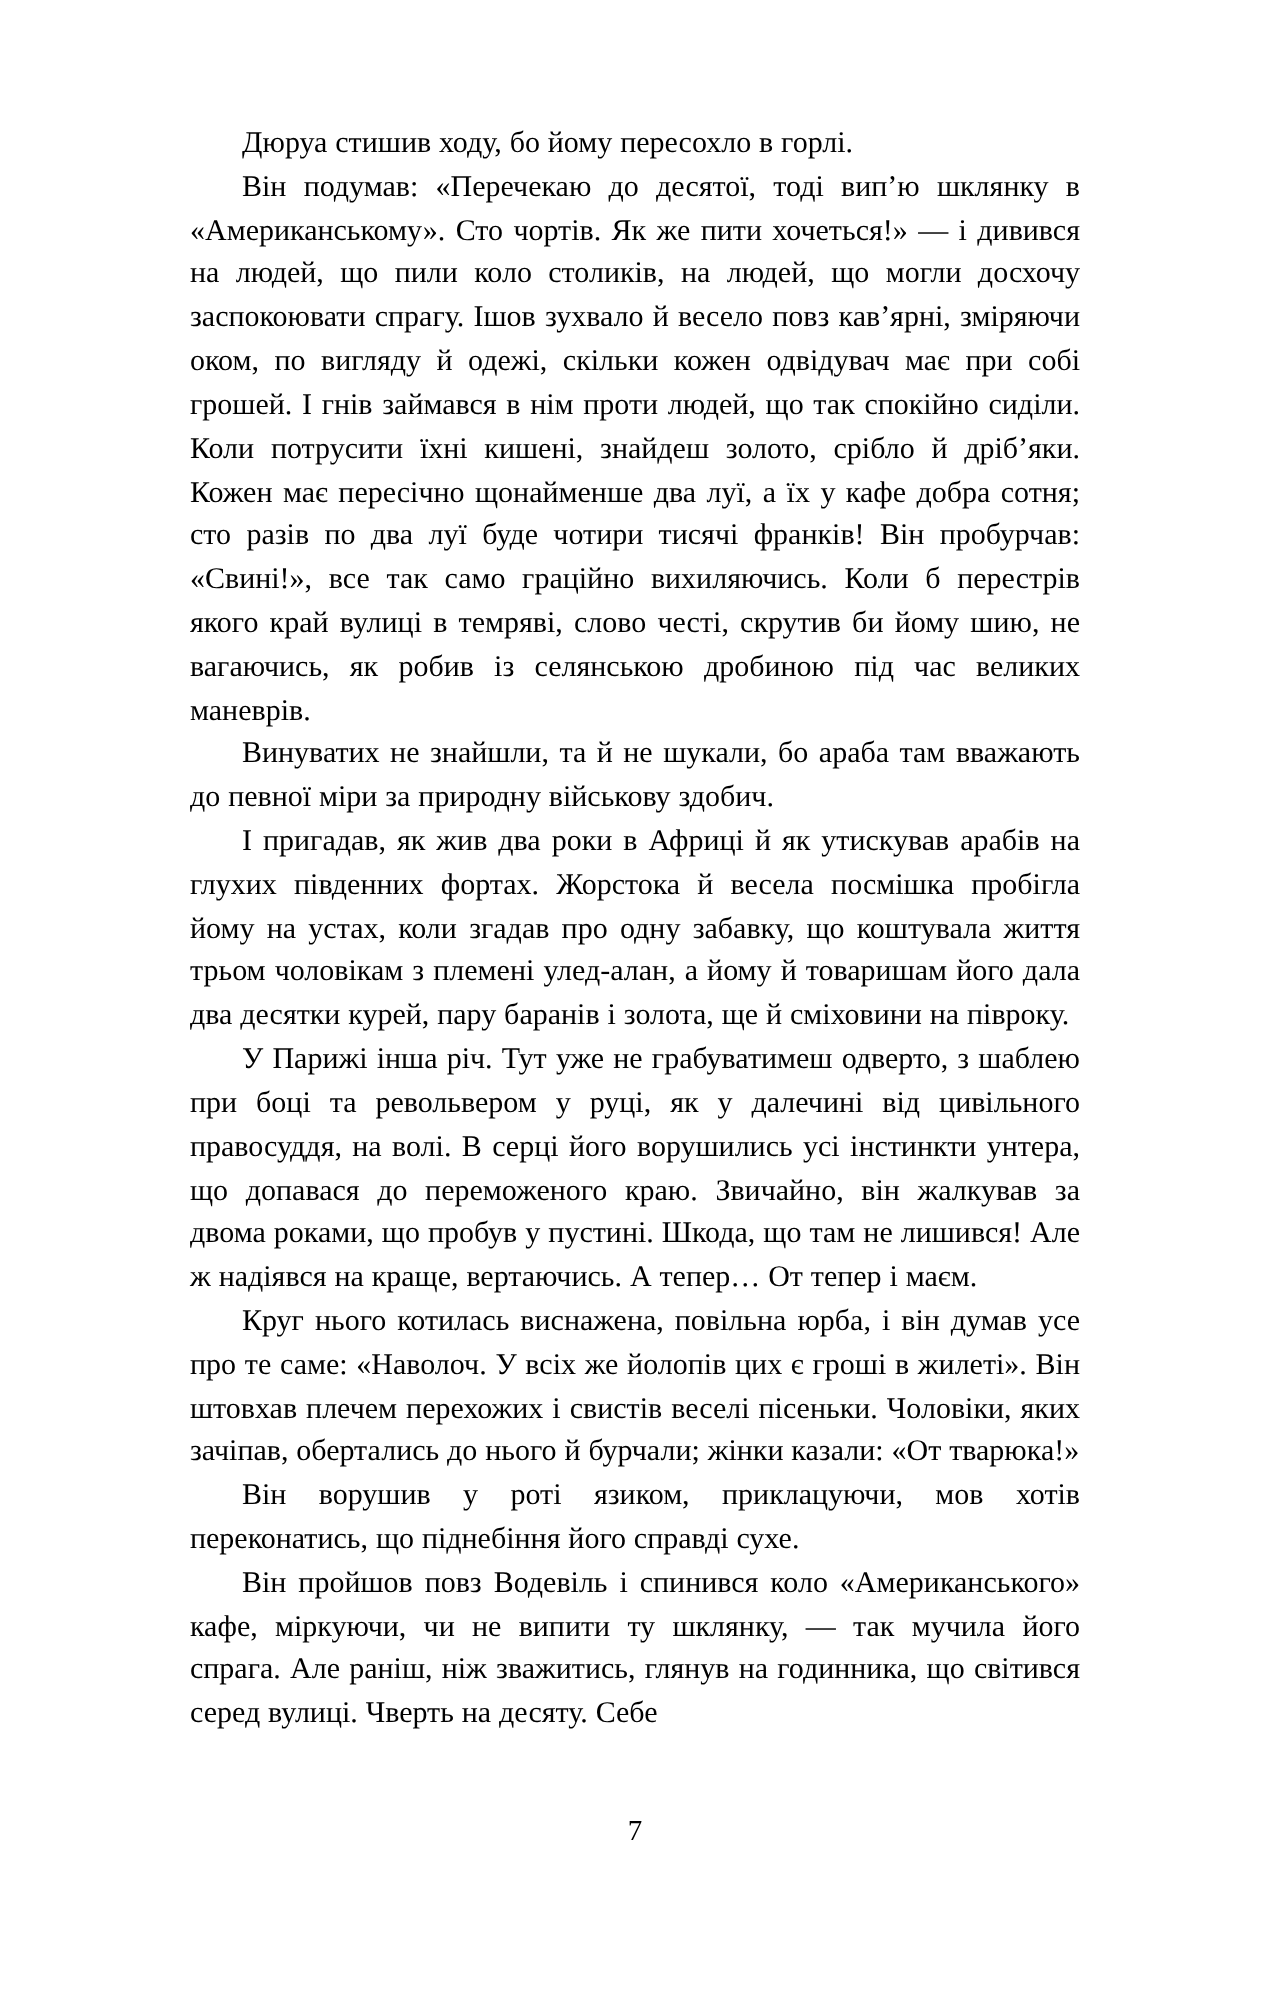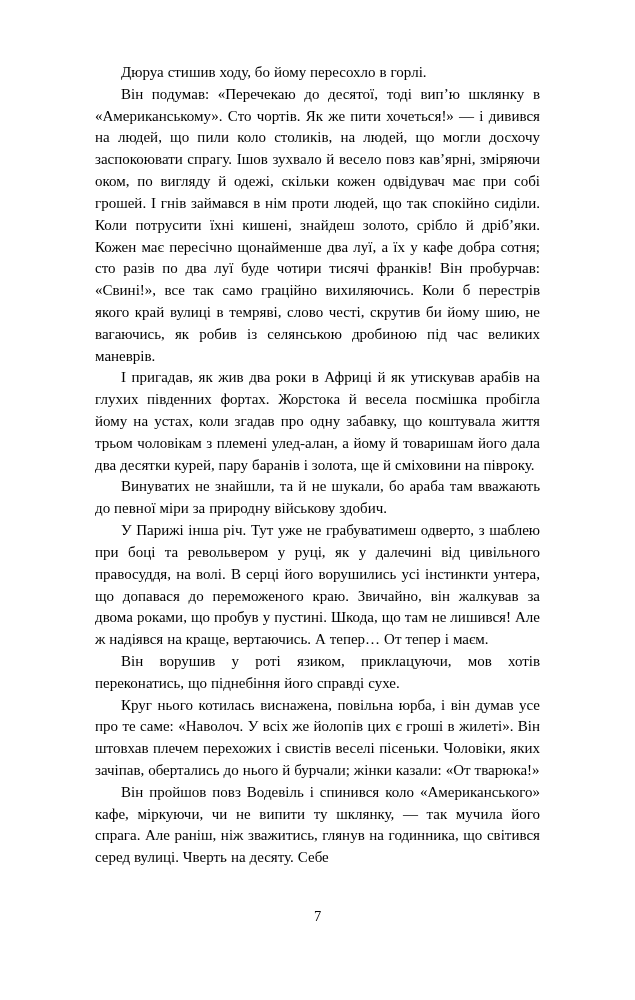--- a/index.html
+++ b/index.html
@@ -48,21 +48,21 @@
     font-family: "Liberation Serif", "DejaVu Serif", serif;
   }
 </style>
 </head>
 <body>
 
 <div class="page">
   <div class="text-column">
     <p class="para">Дюруа стишив ходу, бо йому пересохло в горлі.</p>
     <p class="para">Він подумав: «Перечекаю до десятої, тоді вип’ю шклянку в «Американському». Сто чортів. Як же пити хочеться!» — і дивився на людей, що пили коло столиків, на людей, що могли досхочу заспокоювати спрагу. Ішов зухвало й весело повз кав’ярні, зміряючи оком, по вигляду й одежі, скільки кожен одвідувач має при собі грошей. І гнів займався в нім проти людей, що так спокійно сиділи. Коли потрусити їхні кишені, знайдеш золото, срібло й дріб’яки. Кожен має пересічно щонайменше два луї, а їх у кафе добра сотня; сто разів по два луї буде чотири тисячі франків! Він пробурчав: «Свині!», все так само граційно вихиляючись. Коли б перестрів якого край вулиці в темряві, слово честі, скрутив би йому шию, не вагаючись, як робив із селянською дробиною під час великих маневрів.</p>
+    <p class="para">Винуватих не знайшли, та й не шукали, бо араба там вважають до певної міри за природну військову здобич.</p>
     <p class="para">І пригадав, як жив два роки в Африці й як утискував арабів на глухих південних фортах. Жорстока й весела посмішка пробігла йому на устах, коли згадав про одну забавку, що коштувала життя трьом чоловікам з племені улед-алан, а йому й товаришам його дала два десятки курей, пару баранів і золота, ще й сміховини на півроку.</p>
-    <p class="para">Винуватих не знайшли, та й не шукали, бо араба там вважають до певної міри за природну військову здобич.</p>
     <p class="para">У Парижі інша річ. Тут уже не грабуватимеш одверто, з шаблею при боці та револьвером у руці, як у далечині від цивільного правосуддя, на волі. В серці його ворушились усі інстинкти унтера, що допавася до переможеного краю. Звичайно, він жалкував за двома роками, що пробув у пустині. Шкода, що там не лишився! Але ж надіявся на краще, вертаючись. А тепер… От тепер і маєм.</p>
+    <p class="para">Круг нього котилась виснажена, повільна юрба, і він думав усе про те саме: «Наволоч. У всіх же йолопів цих є гроші в жилеті». Він штовхав плечем перехожих і свистів веселі пісеньки. Чоловіки, яких зачіпав, обертались до нього й бурчали; жінки казали: «От тварюка!»</p>
     <p class="para">Він ворушив у роті язиком, приклацуючи, мов хотів переконатись, що піднебіння його справді сухе.</p>
-    <p class="para">Круг нього котилась виснажена, повільна юрба, і він думав усе про те саме: «Наволоч. У всіх же йолопів цих є гроші в жилеті». Він штовхав плечем перехожих і свистів веселі пісеньки. Чоловіки, яких зачіпав, обертались до нього й бурчали; жінки казали: «От тварюка!»</p>
     <p class="para">Він пройшов повз Водевіль і спинився коло «Американського» кафе, міркуючи, чи не випити ту шклянку, — так мучила його спрага. Але раніш, ніж зважитись, глянув на годинника, що світився серед вулиці. Чверть на десяту. Себе</p>
   </div>
   <div class="page-number">7</div>
 </div>
 
 </body></html>

